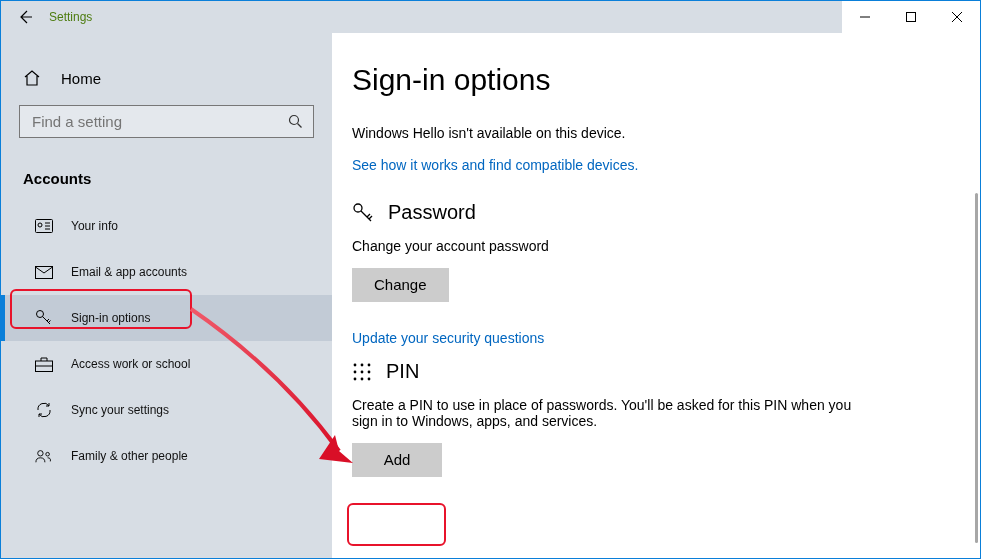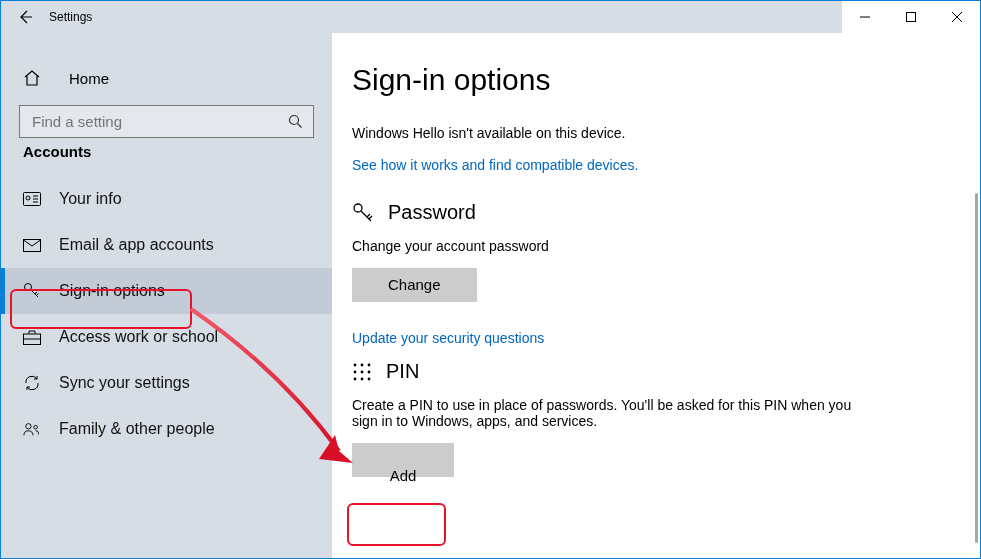--- a/index.html
+++ b/index.html
@@ -29,21 +29,21 @@
   }
   .titlebar .back {
     width: 48px;
     display: flex;
     align-items: center;
     justify-content: center;
     height: 100%;
   }
   .titlebar .title {
     font-size: 12px;
-    color: #000000;
+    color: #4d7c0f;
   }
   .caption-buttons {
     position: absolute;
     right: 0;
     top: 0;
     height: 100%;
     display: flex;
     background: #fff;
   }
   .caption-buttons div {
@@ -61,26 +61,26 @@
   .sidebar {
     width: 331px;
     background: #d7dde4;
     padding-top: 30px;
     position: relative;
     flex-shrink: 0;
   }
   .home-row {
     display: flex;
     align-items: center;
-    gap: 28px;
+    gap: 20px;
     padding: 6px 22px 18px 22px;
     font-size: 15px;
   }
   .search-box {
-    margin: 0 18px 5px 18px;
+    margin: 0 18px 32px 18px;
     height: 33px;
     border: 1px solid #777;
     background: #e4e8ed;
     display: flex;
     align-items: center;
     padding: 0 10px;
     position: relative;
   }
   .search-box input {
     border: none;
@@ -96,23 +96,23 @@
   }
   .section-header {
     font-weight: 600;
     font-size: 15px;
     padding: 0 10px 16px 22px;
   }
   .nav-item {
     display: flex;
     align-items: center;
     gap: 18px;
-    padding: 0 22px;
+    padding: 0 34px;
     height: 46px;
-    font-size: 16px;
+    font-size: 12px;
     color: #111;
     position: relative;
   }
   .nav-item .icon-slot {
     width: 18px;
     display: flex;
     justify-content: center;
     align-items: center;
   }
   .nav-item.selected {
@@ -152,27 +152,27 @@
     font-weight: 400;
     margin: 28px 0 14px 0;
     text-align: right;
   }
   .btn {
     display: inline-block;
     background: #ccc;
     border: none;
     height: 34px;
     line-height: 34px;
-    padding: 0 36px;
+    padding: 0 22px;
     font-size: 15px;
     font-family: inherit;
     color: #000;
     text-align: center;
   }
-  .btn.wide { width: 102px; padding: 16px; }
+  .btn.wide { width: 90px; padding: 0; }
   .scrollbar-track {
     position: absolute;
     right: 2px;
     top: 160px;
     width: 3px;
     height: 380px;
     background: transparent;
   }
   .scrollbar-thumb {
     width: 3px;

